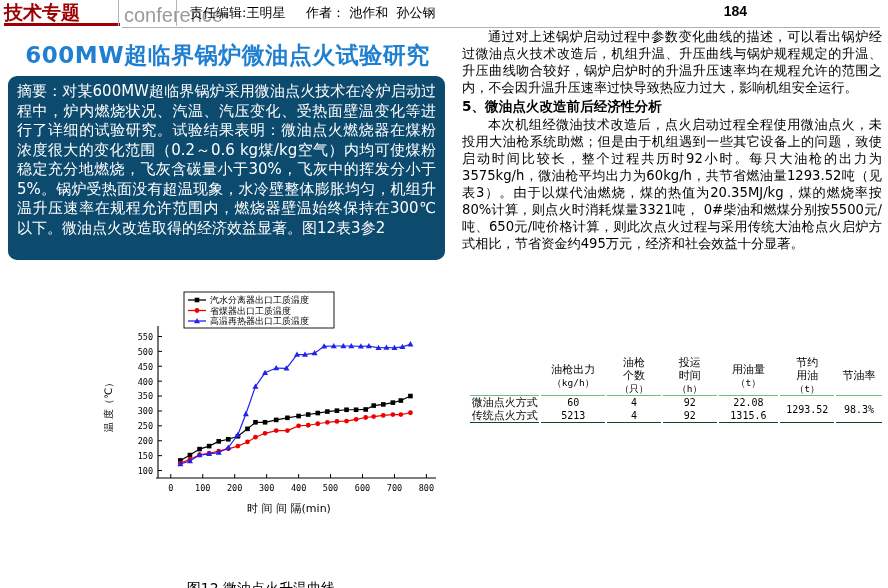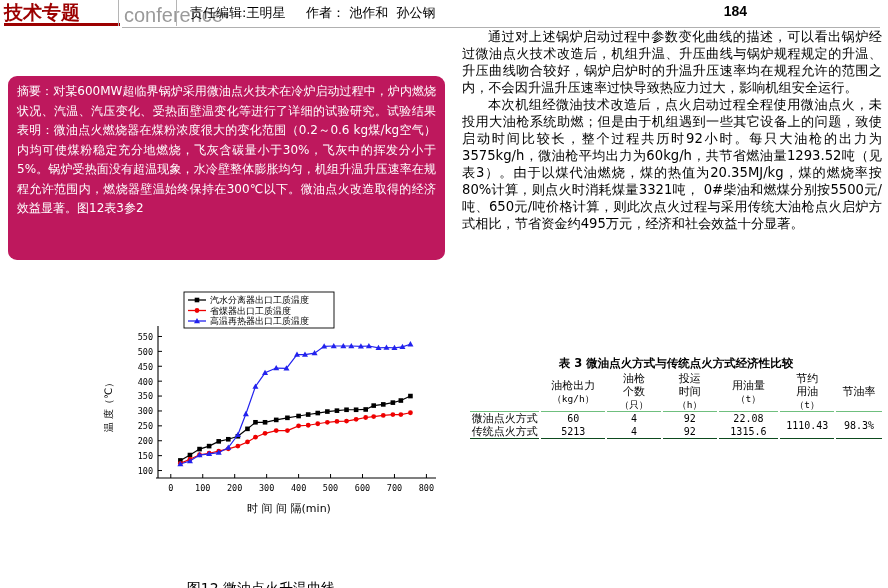--- a/index.html
+++ b/index.html
@@ -90,26 +90,26 @@
     font-weight: bold;
     color: #1f7fd0;
     letter-spacing: 0.5px;
     font-family: "DejaVu Sans", "Liberation Sans", sans-serif;
   }
   .abstract-box {
     position: absolute;
     left: 8px; top: 46px;
     width: 437px;
     min-height: 184px;
-    background: #be185d;
+    background: #0c4a6e;
     border-radius: 9px;
     box-sizing: border-box;
     padding: 6px 9px 8px 9px;
     color: #ffffff;
-    font-size: 12px;
+    font-size: 15px;
     line-height: 19.5px;
     text-align: justify;
   }
   .abstract-box p { margin: 0; }
   .abstract-kw { margin-top: 1px; }
 
   
   .chart-wrap {
     position: absolute;
     left: 96px; top: 258px;
@@ -227,20 +227,21 @@
   <div class="hdr-vrule v1"></div>
   <div class="hdr-conf">conference</div>
   <div class="hdr-vrule v2"></div>
   <div class="hdr-meta">责任编辑:王明星     作者： 池作和  孙公钢</div>
   <div class="hdr-pageno">184</div>
   <div class="hdr-rule"></div>
 </div>
 
 <div class="col-left">
 
+  <div class="doc-title">600MW超临界锅炉微油点火试验研究</div>
 
   <div class="abstract-box">
     <p>摘要：对某600MW超临界锅炉采用微油点火技术在冷炉启动过程中，炉内燃烧状况、汽温、汽压变化、受热面壁温变化等进行了详细的试验研究。试验结果表明：微油点火燃烧器在煤粉浓度很大的变化范围（0.2～0.6 kg煤/kg空气）内均可使煤粉稳定充分地燃烧，飞灰含碳量小于30%，飞灰中的挥发分小于5%。锅炉受热面没有超温现象，水冷壁整体膨胀均匀，机组升温升压速率在规程允许范围内，燃烧器壁温始终保持在300℃以下。微油点火改造取得的经济效益显著。图12表3参2</p>
   </div>
 
   <div class="chart-wrap">
     <svg class="chart-svg" id="chart" width="350" height="250" viewBox="0 0 350 250">
         <line x1="62" y1="38" x2="62" y2="190" stroke="#000" stroke-width="1.1"></line>
         <line x1="60" y1="190" x2="340" y2="190" stroke="#000" stroke-width="1.1"></line>
         <line x1="62" y1="182.55102040816325" x2="66" y2="182.55102040816325" stroke="#000" stroke-width="1"></line>
@@ -385,25 +386,25 @@
           <text x="114" y="36.4" font-size="9" fill="#000">高温再热器出口工质温度</text>
         </g>
       </svg>
   </div>
 
   <div class="fig-caption">图12 微油点火升温曲线</div>
 </div>
 
 <div class="col-right">
   <p class="body-para indent">通过对上述锅炉启动过程中参数变化曲线的描述，可以看出锅炉经过微油点火技术改造后，机组升温、升压曲线与锅炉规程规定的升温、升压曲线吻合较好，锅炉启炉时的升温升压速率均在规程允许的范围之内，不会因升温升压速率过快导致热应力过大，影响机组安全运行。</p>
+  <p class="sec-heading">5、微油点火改造前后经济性分析</p>
   <p class="body-para indent">本次机组经微油技术改造后，点火启动过程全程使用微油点火，未投用大油枪系统助燃；但是由于机组遇到一些其它设备上的问题，致使启动时间比较长，整个过程共历时92小时。每只大油枪的出力为3575kg/h，微油枪平均出力为60kg/h，共节省燃油量1293.52吨（见表3）。由于以煤代油燃烧，煤的热值为20.35MJ/kg，煤的燃烧率按80%计算，则点火时消耗煤量3321吨， 0#柴油和燃煤分别按5500元/吨、650元/吨价格计算，则此次点火过程与采用传统大油枪点火启炉方式相比，节省资金约495万元，经济和社会效益十分显著。</p>
 </div>
 
 <div class="table-block">
-  <div class="tbl-title-cn">表 3 微油点火方式与传统点火方式经济性比较</div>
 
   <table class="econ">
     <colgroup>
       <col class="col-w1">
         <col class="col-w2">
         <col class="col-w3">
         <col class="col-w4">
       <col class="col-w5">
         <col class="col-w6">
         <col class="col-w7">
@@ -444,21 +445,21 @@
           <td></td>
           <td></td>
           <td></td>
       </tr>
       <tr>
         <td class="row-label">微油点火方式</td>
         <td class="data-cell">60</td>
         <td class="data-cell">4</td>
         <td class="data-cell">92</td>
         <td class="data-cell">22.08</td>
-        <td class="span-cell" rowspan="2">1110.43</td>
+        <td class="span-cell" rowspan="2">1293.52</td>
         <td class="span-cell" rowspan="2">98.3%</td>
       </tr>
       <tr>
         <td class="row-label">传统点火方式</td>
         <td class="data-cell">5213</td>
         <td class="data-cell">4</td>
         <td class="data-cell">92</td>
         <td class="data-cell">1315.6</td>
       </tr>
       <tr class="rule-bot">

